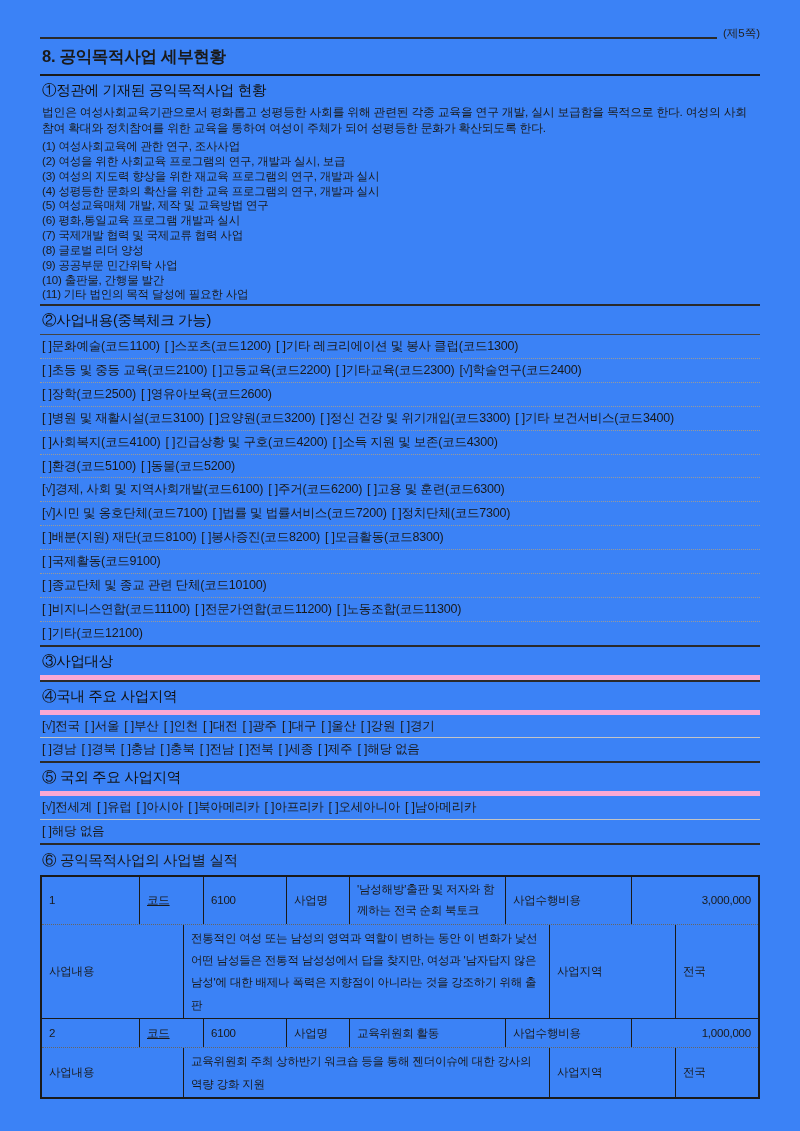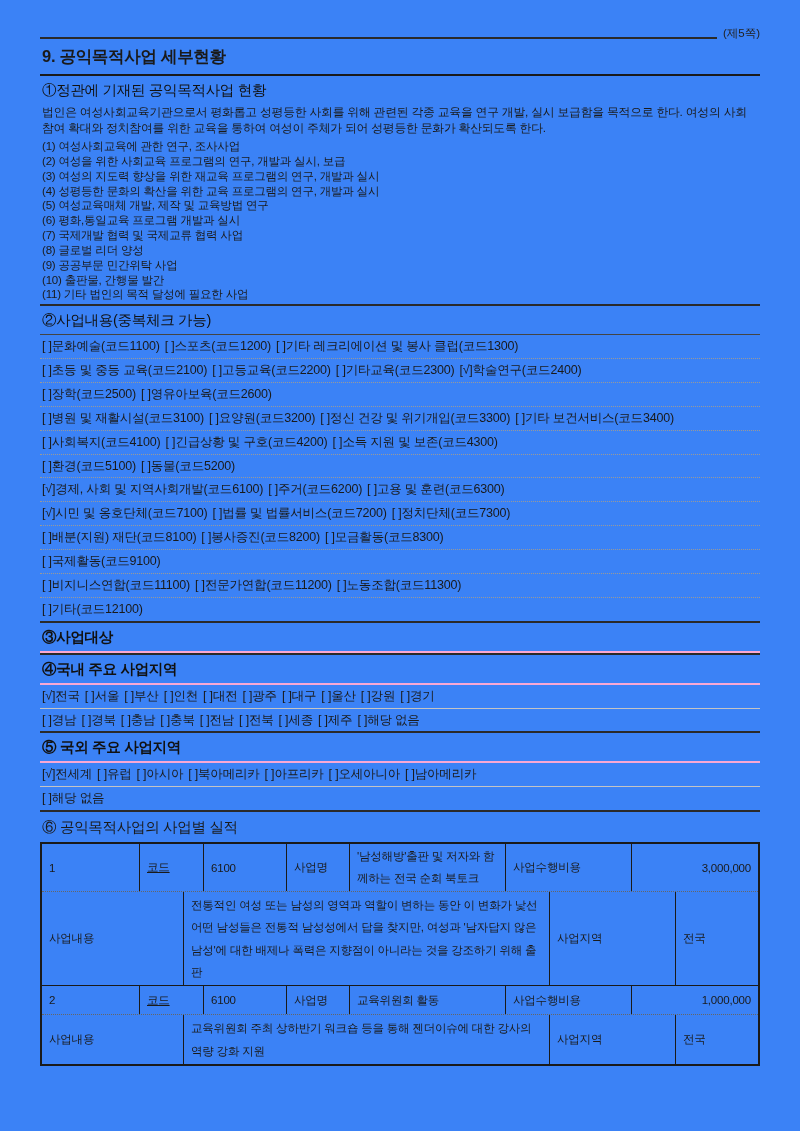--- a/index.html
+++ b/index.html
@@ -20,21 +20,21 @@
   .sec-heading { font-size:14.5px; font-weight:400; padding:5px 2px 4px 2px; letter-spacing:-0.3px; color:#111; }
 
   
   .sec1 { border-bottom:2px solid #2a2a2a; padding-bottom:2px; }
   .sec1-para { font-size:11.8px; line-height:1.32; padding:1px 2px 3px 2px; letter-spacing:-0.2px; }
   .charter-item { font-size:11.5px; line-height:1.29; padding-left:2px; letter-spacing:-0.2px; }
 
   
   .cbsec { border-bottom:2px solid #2a2a2a; }
   .cbsec .sec-heading { border-bottom:1.5px solid #444; }
-  .cbsec.light .sec-heading { border-bottom:2px solid #f9a8d4;font-weight:bold; }
+  .cbsec.light .sec-heading { border-bottom:5px solid #f9a8d4; }
   .cbrow { font-size:12.5px; padding:3px 2px; line-height:1.35; letter-spacing:-0.2px; }
   .cbsec.dotted .cbrow + .cbrow { border-top:1px dotted #999; }
   .cbsec.light .cbrow + .cbrow { border-top:1px solid #c4c4c4; }
   .cb { margin-right:5px; white-space:normal; }
 
   
   .sec6-heading { font-size:14.5px; font-weight:400; padding:6px 2px 5px 2px; letter-spacing:-0.3px; }
   .ptable { border:2px solid #1a1a1a; }
   .tblock { border-bottom:1.5px solid #1a1a1a; }
   .tblock:last-child { border-bottom:none; }
@@ -60,21 +60,21 @@
 </head>
 <body>
 
 <div class="page">
 
   <div class="top-row">
     <div class="top-rule"></div>
     <div class="page-num">(제5쪽)</div>
   </div>
 
-  <div class="doc-title">9. 공익목적사업 세부현황</div>
+  <div class="doc-title">8. 공익목적사업 세부현황</div>
 
   <div class="sec1">
     <div class="sec-heading">①정관에 기재된 공익목적사업 현황</div>
     <div class="sec1-para">법인은 여성사회교육기관으로서 평화롭고 성평등한 사회를 위해 관련된 각종 교육을 연구 개발, 실시 보급함을 목적으로 한다. 여성의 사회 참여 확대와 정치참여를 위한 교육을 통하여 여성이 주체가 되어 성평등한 문화가 확산되도록 한다.</div>
     <div id="charter-list">
         <div class="charter-item">(1) 여성사회교육에 관한 연구, 조사사업</div>
         <div class="charter-item">(2) 여성을 위한 사회교육 프로그램의 연구, 개발과 실시, 보급</div>
         <div class="charter-item">(3) 여성의 지도력 향상을 위한 재교육 프로그램의 연구, 개발과 실시</div>
         <div class="charter-item">(4) 성평등한 문화의 확산을 위한 교육 프로그램의 연구, 개발과 실시</div>
         <div class="charter-item">(5) 여성교육매체 개발, 제작 및 교육방법 연구</div>
@@ -93,20 +93,21 @@
         <div class="cbrow"><span class="cb">[&nbsp;]문화예술(코드1100)</span><span class="cb">[&nbsp;]스포츠(코드1200)</span><span class="cb">[&nbsp;]기타 레크리에이션 및 봉사 클럽(코드1300)</span></div>
         <div class="cbrow"><span class="cb">[&nbsp;]초등 및 중등 교육(코드2100)</span><span class="cb">[&nbsp;]고등교육(코드2200)</span><span class="cb">[&nbsp;]기타교육(코드2300)</span><span class="cb">[√]학술연구(코드2400)</span></div>
         <div class="cbrow"><span class="cb">[&nbsp;]장학(코드2500)</span><span class="cb">[&nbsp;]영유아보육(코드2600)</span></div>
         <div class="cbrow"><span class="cb">[&nbsp;]병원 및 재활시설(코드3100)</span><span class="cb">[&nbsp;]요양원(코드3200)</span><span class="cb">[&nbsp;]정신 건강 및 위기개입(코드3300)</span><span class="cb">[&nbsp;]기타 보건서비스(코드3400)</span></div>
         <div class="cbrow"><span class="cb">[&nbsp;]사회복지(코드4100)</span><span class="cb">[&nbsp;]긴급상황 및 구호(코드4200)</span><span class="cb">[&nbsp;]소득 지원 및 보존(코드4300)</span></div>
         <div class="cbrow"><span class="cb">[&nbsp;]환경(코드5100)</span><span class="cb">[&nbsp;]동물(코드5200)</span></div>
         <div class="cbrow"><span class="cb">[√]경제, 사회 및 지역사회개발(코드6100)</span><span class="cb">[&nbsp;]주거(코드6200)</span><span class="cb">[&nbsp;]고용 및 훈련(코드6300)</span></div>
         <div class="cbrow"><span class="cb">[√]시민 및 옹호단체(코드7100)</span><span class="cb">[&nbsp;]법률 및 법률서비스(코드7200)</span><span class="cb">[&nbsp;]정치단체(코드7300)</span></div>
         <div class="cbrow"><span class="cb">[&nbsp;]배분(지원) 재단(코드8100)</span><span class="cb">[&nbsp;]봉사증진(코드8200)</span><span class="cb">[&nbsp;]모금활동(코드8300)</span></div>
         <div class="cbrow"><span class="cb">[&nbsp;]국제활동(코드9100)</span></div>
+        <div class="cbrow"><span class="cb">[&nbsp;]종교단체 및 종교 관련 단체(코드10100)</span></div>
         <div class="cbrow"><span class="cb">[&nbsp;]비지니스연합(코드11100)</span><span class="cb">[&nbsp;]전문가연합(코드11200)</span><span class="cb">[&nbsp;]노동조합(코드11300)</span></div>
         <div class="cbrow"><span class="cb">[&nbsp;]기타(코드12100)</span></div>
       </div>
   </div>
 
   <div class="cbsec light">
     <div class="sec-heading">③사업대상</div>
   </div>
 
   <div class="cbsec light">

